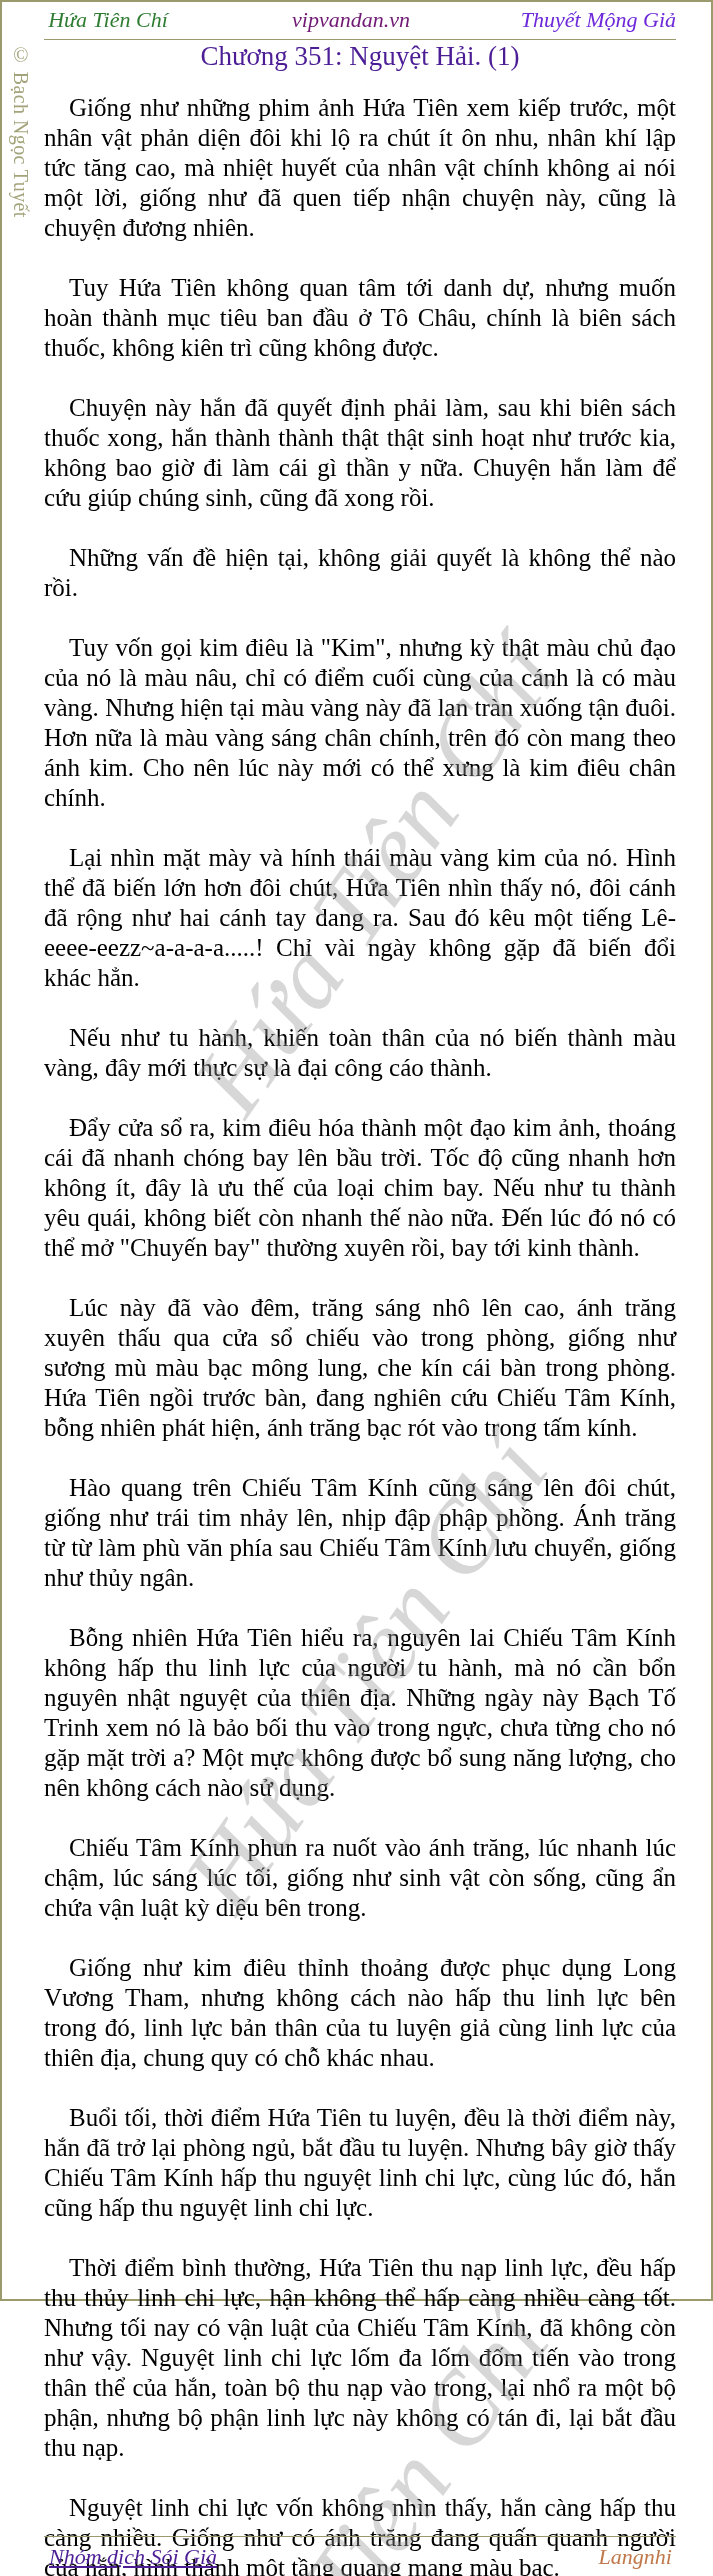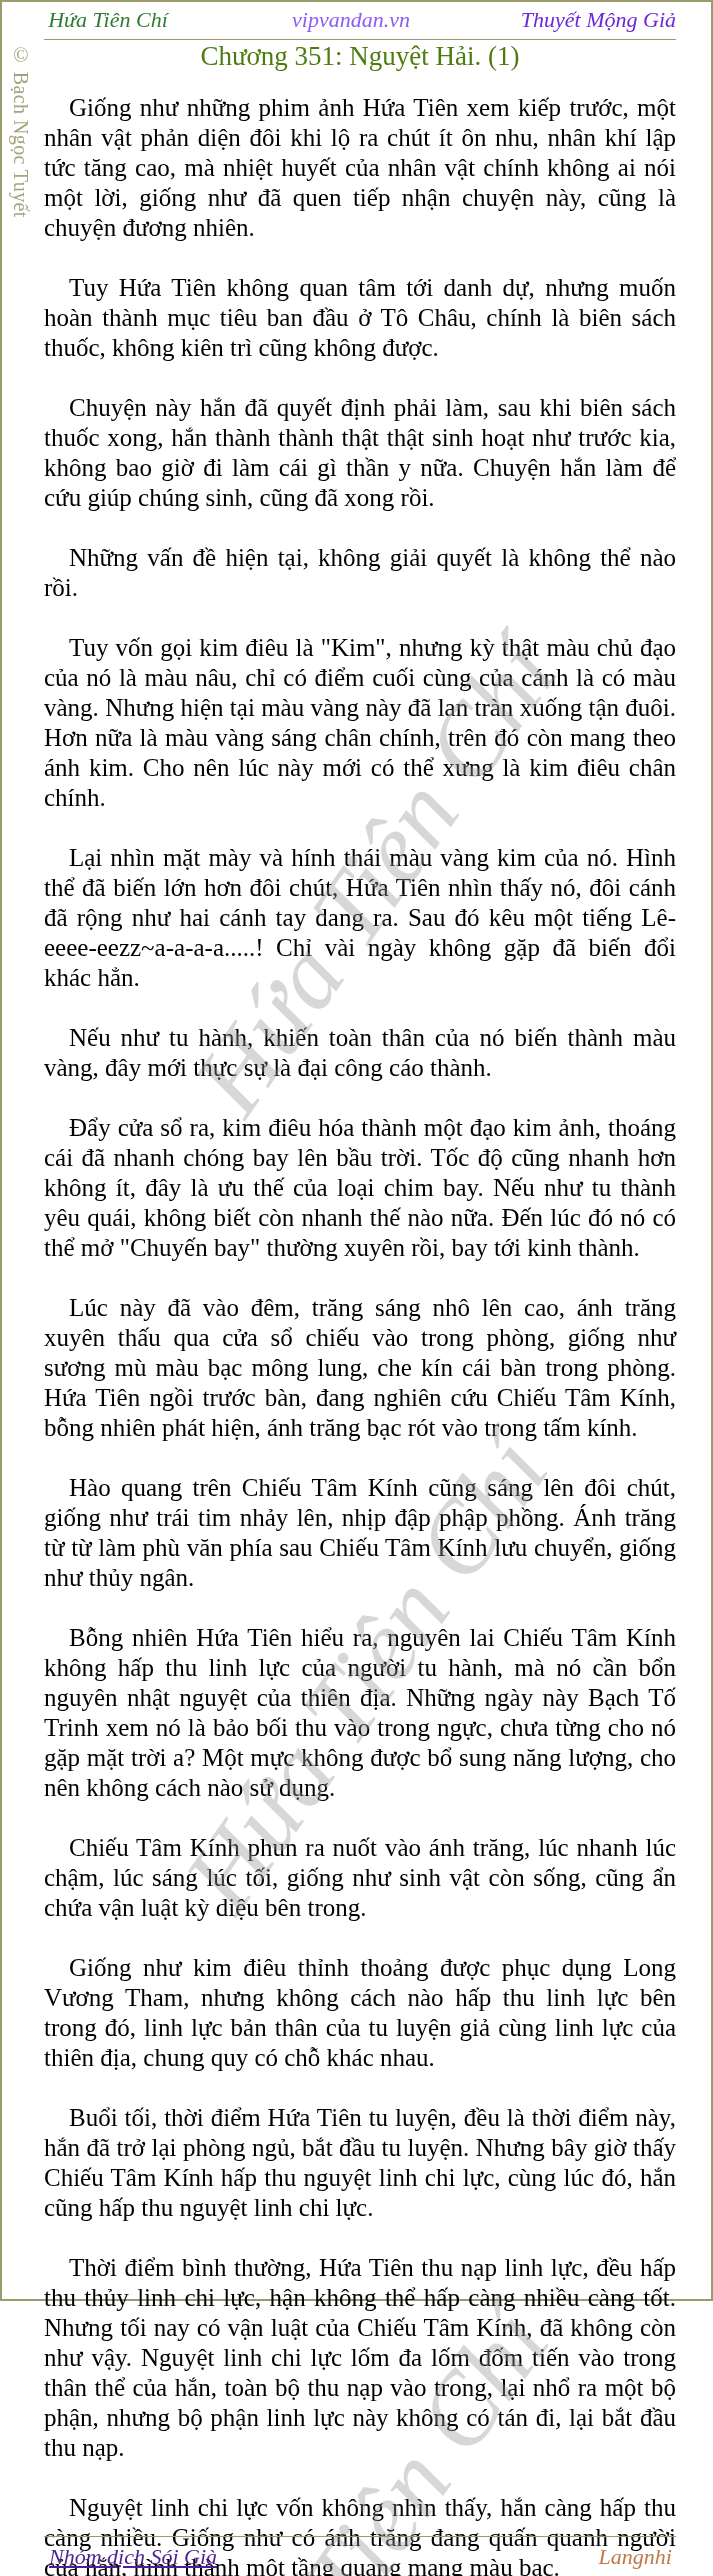--- a/index.html
+++ b/index.html
@@ -8,25 +8,25 @@
     position: absolute; left: 0; top: 0; width: 713px; height: 2301px;
     box-sizing: border-box; border: 2.5px solid #9a9a6c; background: #ffffff;
   }
   .header {
     position: absolute; left: 42px; top: 1.7px; width: 632px; height: 35px;
     border-bottom: 1.7px solid #9a9a6c;
     font-family: "Liberation Serif", serif; font-style: italic; font-size: 22px;
   }
   .header span { position: absolute; top: 3.4px; white-space: nowrap; }
   .h-left { left: 4.2px; color: #2e7d32; }
-  .h-mid { left: 248px; color: #8b5cf6; }
+  .h-mid { left: 248px; color: #701a75; }
   .h-right { right: 0px; color: #6d28d9; }
   .chapter-title {
     position: absolute; left: 42px; top: 39px; width: 632px; text-align: center;
-    font-family: "Liberation Serif", serif; font-size: 27px; color: #4d7c0f;
+    font-family: "Liberation Serif", serif; font-size: 27px; color: #4c1d95;
     margin: 0; font-weight: normal;
   }
   .side-copyright {
     position: absolute; left: 3.4px; top: 42px; width: 34px; height: 227px;
   }
   .side-copyright span {
     position: absolute; left: 3.4px; top: 0; display: block;
     writing-mode: vertical-rl; font-family: "Liberation Serif", serif;
     font-size: 20px; color: #a4a47c; letter-spacing: 0.4px; white-space: nowrap;
   }

